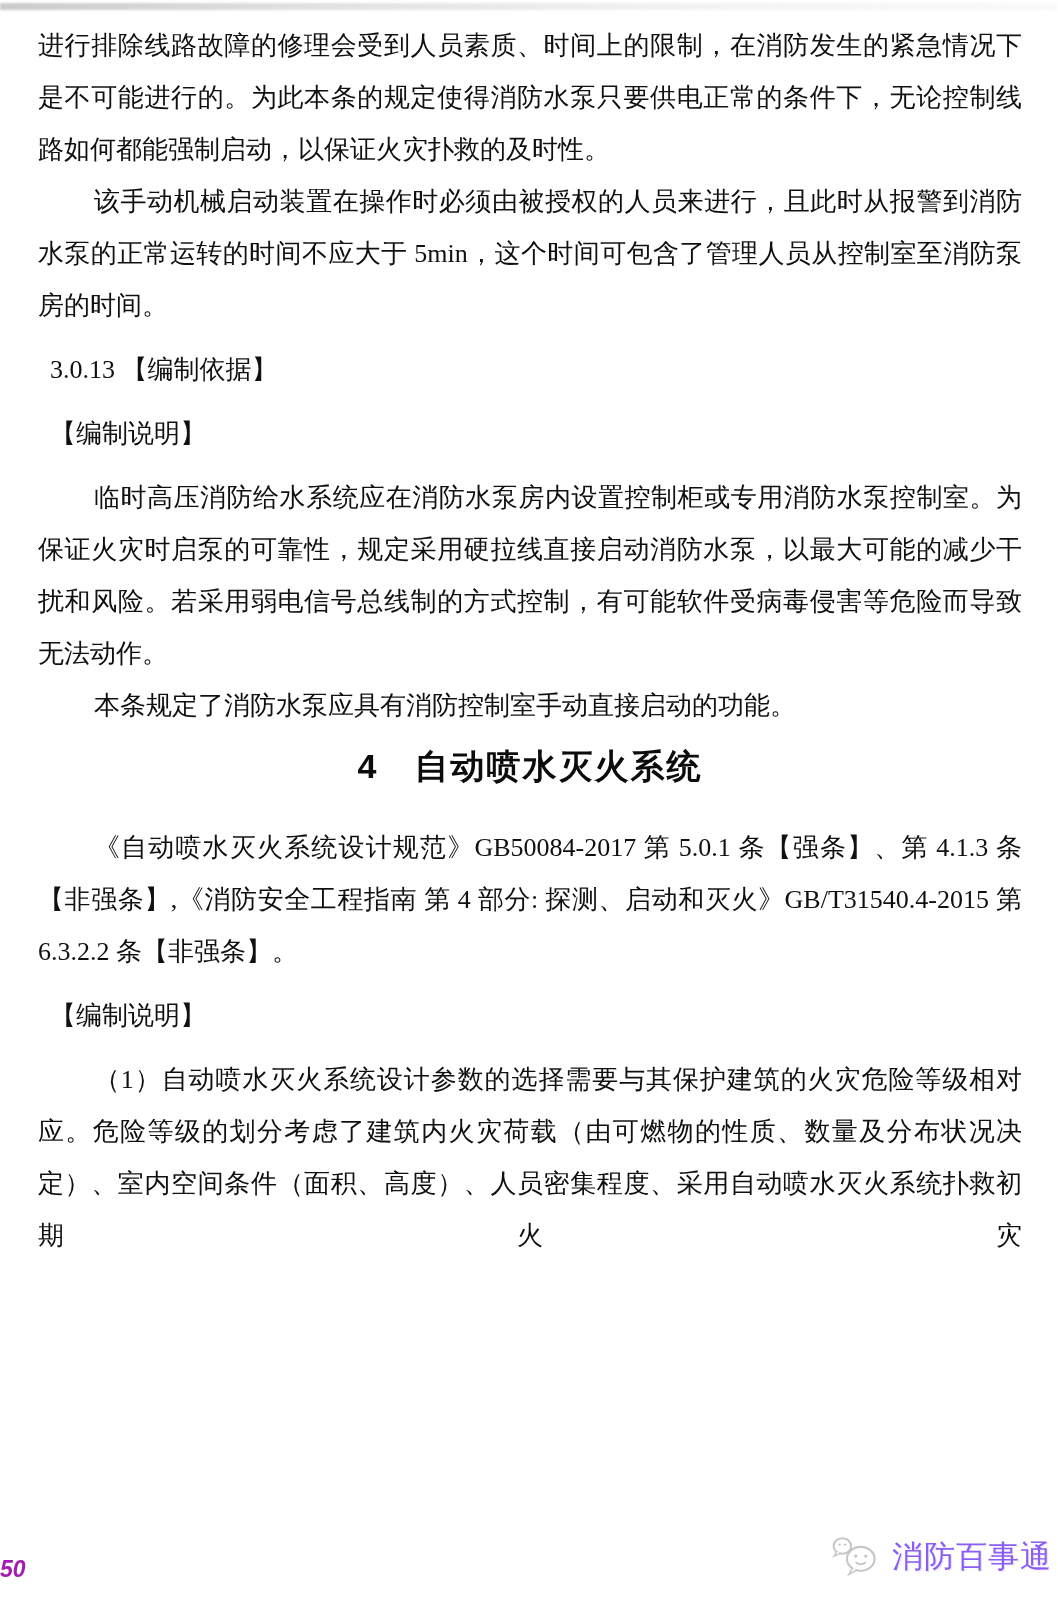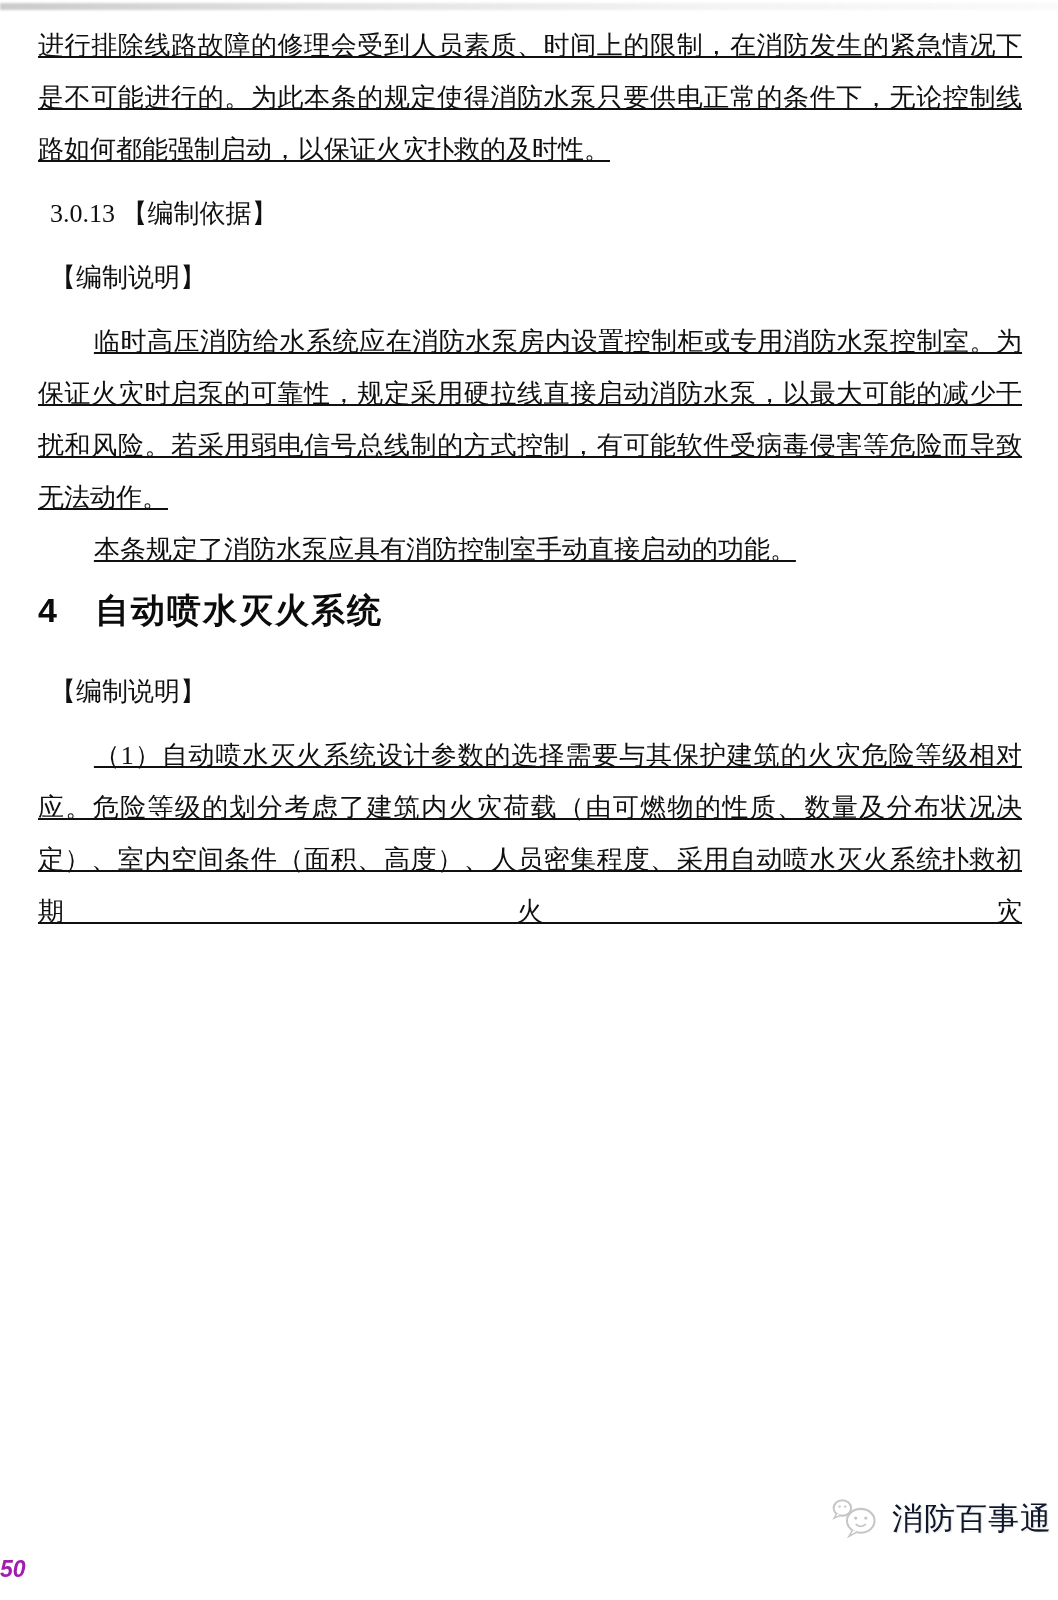--- a/index.html
+++ b/index.html
@@ -32,88 +32,89 @@
     left: 38px;
     top: 20px;
     width: 984px;
     color: #101010;
     font-size: 26px;
     line-height: 52px;
   }
   .para {
     margin: 0;
     text-align: justify;
-    text-decoration: underline;
   }
   .indent {
     text-indent: 2.15em;
   }
   .cont {
     text-align-last: justify;
   }
   .sec-label {
     margin: 12px;
     font-size: 26px;
     font-weight: normal;
     line-height: 52px;
     white-space: pre-wrap;
   }
   .chapter {
     margin: 10px 0 32px 0;
     font-family: "Liberation Sans", sans-serif;
     font-weight: 700;
     font-size: 34px;
     line-height: 48px;
-    text-align: left;
+    text-align: center;
     letter-spacing: 2px;
     color: #0c0c0c;
   }
   .page-num {
     position: absolute;
     left: 0;
     right: 0;
     top: 1556px;
     font-family: "Liberation Sans", sans-serif;
     font-size: 23px;
     font-weight: 700;
     color: #a21caf;
     font-style: italic;
   }
   .watermark {
     position: absolute;
     right: 6px;
-    top: 1496px;
+    top: 1534px;
     display: flex;
     align-items: center;
     gap: 6px;
-    color: #0f172a;
+    color: #8b5cf6;
     font-family: "Liberation Sans", sans-serif;
     font-size: 31px;
     letter-spacing: 1px;
     text-shadow: 0 1px 0 rgba(255,255,255,0.9), 1px 1px 1px rgba(160,160,160,0.35);
     user-select: none;
   }
   .wm-icon {
     width: 56px;
     height: 46px;
     flex: 0 0 auto;
   }
 </style>
 </head>
 <body>
 
 <div class="scan-top"></div>
 
 <div class="doc">
   <p class="para">进行排除线路故障的修理会受到人员素质、时间上的限制，在消防发生的紧急情况下是不可能进行的。为此本条的规定使得消防水泵只要供电正常的条件下，无论控制线路如何都能强制启动，以保证火灾扑救的及时性。</p>
+  <p class="para indent">该手动机械启动装置在操作时必须由被授权的人员来进行，且此时从报警到消防水泵的正常运转的时间不应大于 5min，这个时间可包含了管理人员从控制室至消防泵房的时间。</p>
   <p class="sec-label">3.0.13 【编制依据】</p>
   <p class="sec-label">【编制说明】</p>
   <p class="para indent">临时高压消防给水系统应在消防水泵房内设置控制柜或专用消防水泵控制室。为保证火灾时启泵的可靠性，规定采用硬拉线直接启动消防水泵，以最大可能的减少干扰和风险。若采用弱电信号总线制的方式控制，有可能软件受病毒侵害等危险而导致无法动作。</p>
   <p class="para indent">本条规定了消防水泵应具有消防控制室手动直接启动的功能。</p>
   <h1 class="chapter">4　自动喷水灭火系统</h1>
+  <p class="para indent">《自动喷水灭火系统设计规范》GB50084-2017 第 5.0.1 条【强条】、第 4.1.3 条【非强条】,《消防安全工程指南 第 4 部分: 探测、启动和灭火》GB/T31540.4-2015 第 6.3.2.2 条【非强条】。</p>
   <p class="sec-label">【编制说明】</p>
   <p class="para indent cont">（1）自动喷水灭火系统设计参数的选择需要与其保护建筑的火灾危险等级相对应。危险等级的划分考虑了建筑内火灾荷载（由可燃物的性质、数量及分布状况决定）、室内空间条件（面积、高度）、人员密集程度、采用自动喷水灭火系统扑救初期火灾</p>
 </div>
 
 <div class="watermark">
   <svg class="wm-icon" viewBox="0 0 60 50" xmlns="http://www.w3.org/2000/svg" aria-hidden="true">
     <g fill="none" stroke="#c6c6c6" stroke-width="2.2">
       <ellipse cx="13" cy="13" rx="9.5" ry="8.5"></ellipse>
       <path d="M7 19 L4 24 L11 21" fill="#ffffff" stroke-width="1.6"></path>
       <ellipse cx="33" cy="27" rx="15" ry="13"></ellipse>

